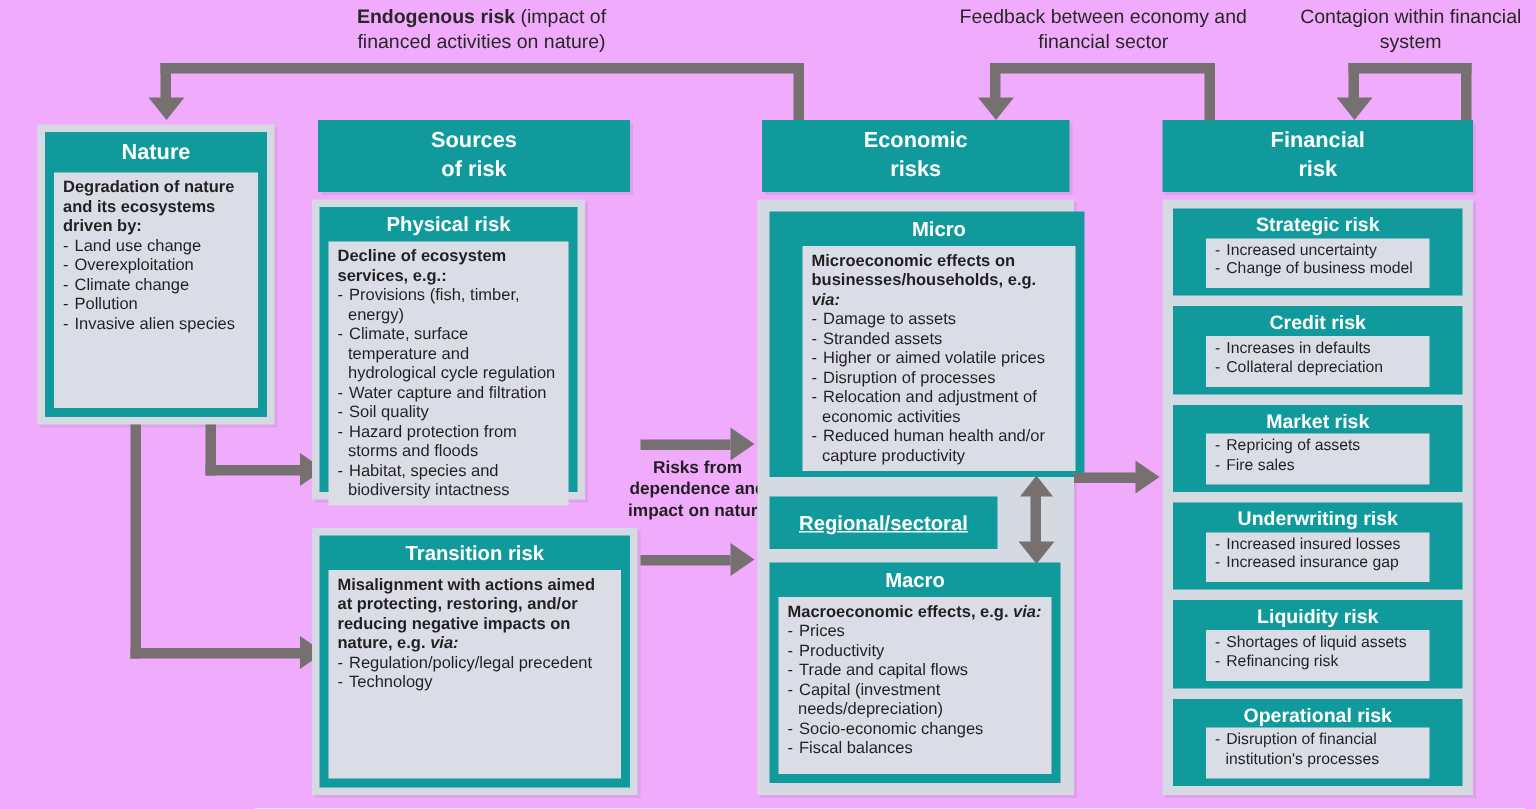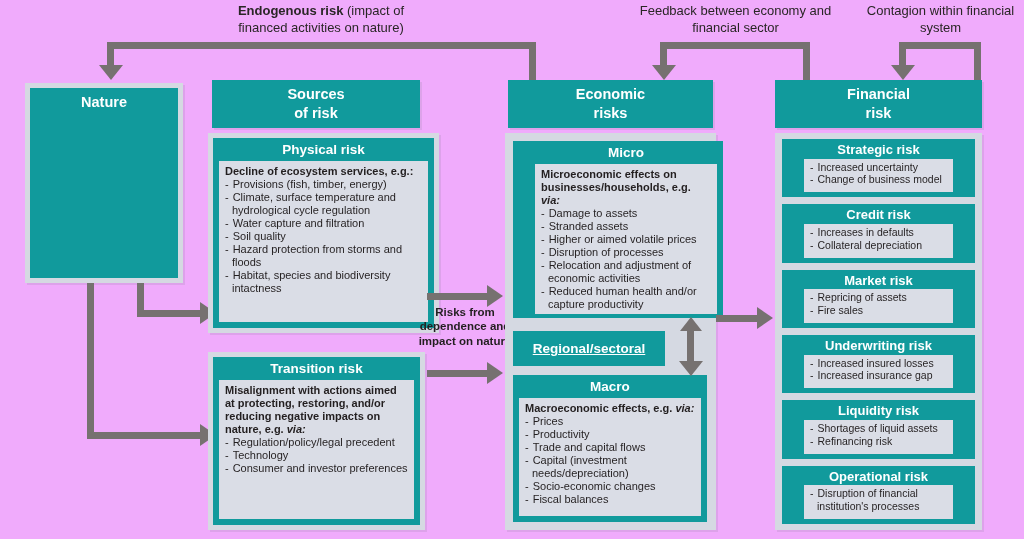--- a/index.html
+++ b/index.html
@@ -72,40 +72,50 @@
   <div>
     <div class="abar" style="left:899px;top:42px;width:82px;height:7px;"></div>
     <div class="abar" style="left:899px;top:42px;width:7px;height:24px;"></div>
     <div class="tri down" style="left:891px;top:65px;"></div>
     <div class="abar" style="left:974px;top:42px;width:7px;height:40px;"></div>
   </div>
 
   <div class="panel" style="left:25px;top:83px;width:158px;height:200px;">
     <div class="tbox fill">
       <div class="bh" style="font-size:14.5px;padding:6px 0 4px;">Nature</div>
+      <div class="body">
+        <div class="intro">Degradation of nature and its ecosystems driven by:</div>
+        <div>
+            <div class="bullet">Land use change</div>
+            <div class="bullet">Overexploitation</div>
+            <div class="bullet">Climate change</div>
+            <div class="bullet">Pollution</div>
+            <div class="bullet">Invasive alien species</div>
+          </div>
+      </div>
     </div>
   </div>
 
   <div>
     <div class="abar" style="left:137px;top:283px;width:7px;height:34px;"></div>
     <div class="abar" style="left:137px;top:310px;width:63px;height:7px;"></div>
     <div class="tri right" style="left:200px;top:302px;"></div>
   </div>
   <div>
     <div class="abar" style="left:87px;top:283px;width:7px;height:156px;"></div>
     <div class="abar" style="left:87px;top:432px;width:113px;height:7px;"></div>
     <div class="tri right" style="left:200px;top:424px;"></div>
   </div>
 
   <div class="hdr" style="left:212px;top:80px;width:208px;height:48px;">
     <div>Sources</div>
     <div>of risk</div>
   </div>
 
-  <div class="panel" style="left:208px;top:133px;width:231px;height:200px;">
+  <div class="panel" style="left:208px;top:133px;width:182px;height:200px;">
     <div class="tbox fill">
       <div class="bh">Physical risk</div>
       <div class="body">
         <div class="intro"><span>Decline of ecosystem services, e.g.:</span><span class="it"></span></div>
         <div>
             <div class="bullet">Provisions (fish, timber, energy)</div>
             <div class="bullet">Climate, surface temperature and hydrological cycle regulation</div>
             <div class="bullet">Water capture and filtration</div>
             <div class="bullet">Soil quality</div>
             <div class="bullet">Hazard protection from storms and floods</div>
@@ -116,21 +126,20 @@
   </div>
 
   <div class="panel" style="left:208px;top:352px;width:217px;height:178px;">
     <div class="tbox fill">
       <div class="bh">Transition risk</div>
       <div class="body">
         <div class="intro"><span>Misalignment with actions aimed at protecting, restoring, and/or reducing negative impacts on nature, e.g. </span><span class="it">via:</span></div>
         <div>
             <div class="bullet">Regulation/policy/legal precedent</div>
             <div class="bullet">Technology</div>
-            <div class="bullet">Consumer and investor preferences</div>
           </div>
       </div>
     </div>
   </div>
 
   <div>
     <div class="abar" style="left:427px;top:293px;width:60px;height:7px;"></div>
     <div class="tri right" style="left:487px;top:285px;"></div>
     <div class="midlabel" style="left:418px;top:305px;width:94px;">Risks from dependence and impact on nature</div>
     <div class="abar" style="left:427px;top:370px;width:60px;height:7px;"></div>

